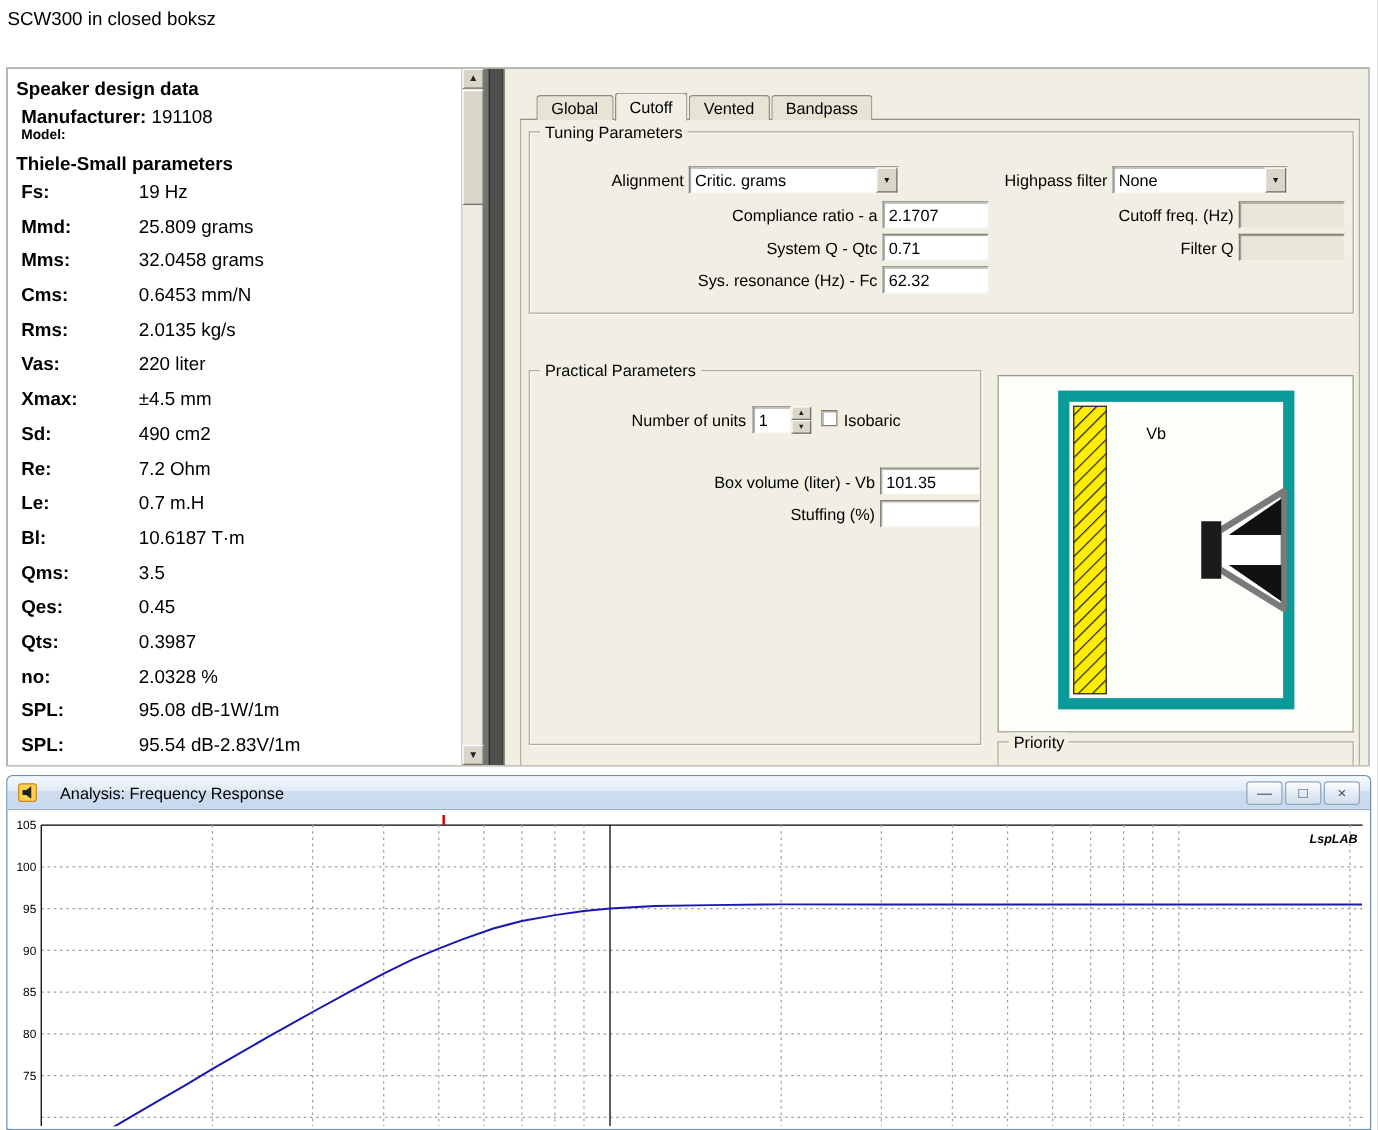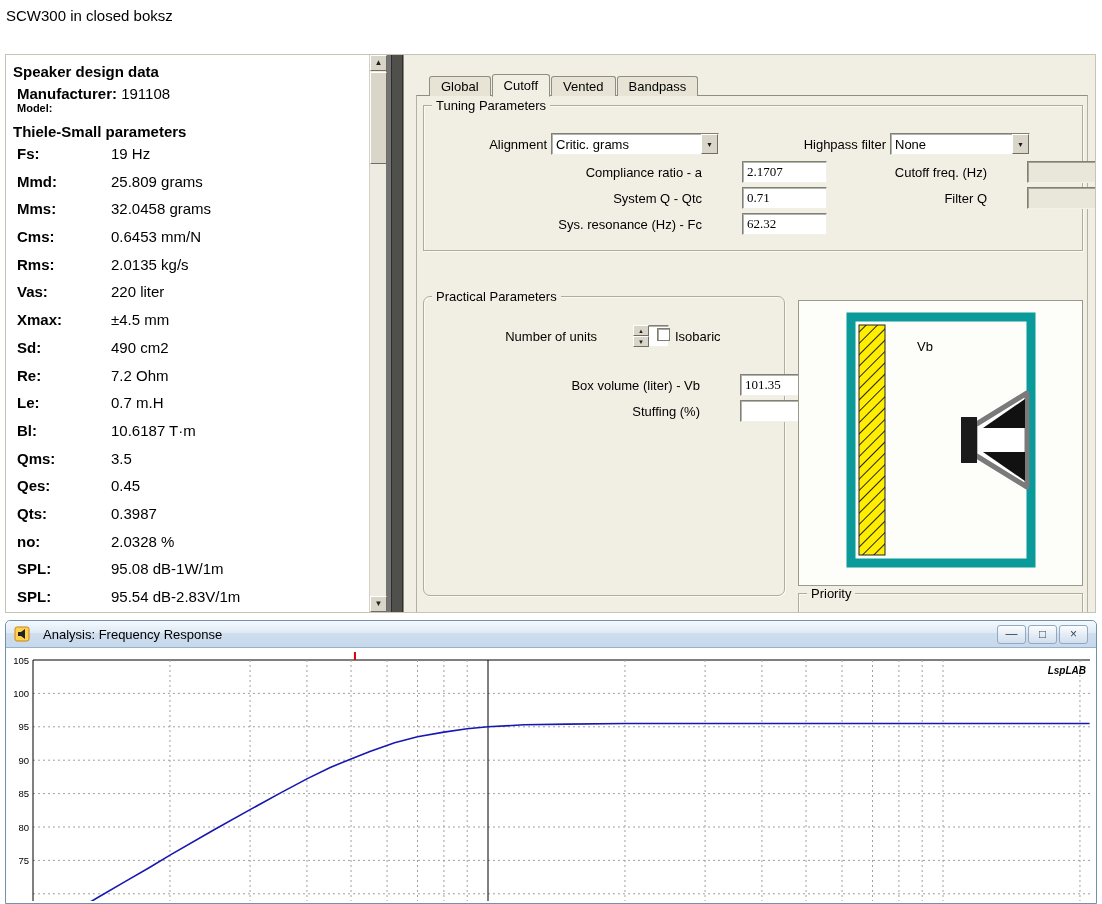--- a/index.html
+++ b/index.html
@@ -50,41 +50,41 @@
                 border-bottom:1px solid var(--panel); }
   .page-edge { position:absolute; left:12px; top:40px; width:672px; height:518px;
                border:1px solid #b3b1a2; border-top:1px solid #8f8e80; }
 
   .group { position:absolute; border:1px solid #aeac9c; box-shadow:inset 1px 1px 0 #fbfaf2, 1px 1px 0 #fbfaf2; }
   .glabel { position:absolute; top:-8px; left:8px; background:var(--panel); padding:0 4px; font-size:13px; white-space:nowrap; }
   .lbl { position:absolute; font-size:13px; text-align:right; white-space:nowrap; }
 
   .field { position:absolute; height:22px; background:#fff; font-size:13px; padding:0 4px;
            border:1px solid; border-color:#82816f #f2f1e8 #f2f1e8 #82816f;
-           box-shadow:inset 1px 1px 0 rgba(0,0,0,.30); font-family:Liberation Serif, serif;margin-left:36px; }
+           box-shadow:inset 1px 1px 0 rgba(0,0,0,.30); font-family:Liberation Sans, sans-serif; }
   .field.disabled { background:#e9e7da; }
   .combo { position:absolute; height:22px; background:#fff;
            border:1px solid; border-color:#82816f #f2f1e8 #f2f1e8 #82816f;
            box-shadow:inset 1px 1px 0 rgba(0,0,0,.30); display:flex; align-items:center; }
   .combo-val { flex:1; font-size:13px; padding:0 4px; white-space:nowrap; overflow:hidden; }
   .combo-btn { width:17px; align-self:stretch; background:#d9d6c9; color:#1a1a1a;
                border:1px solid; border-color:#ffffff #6f6e63 #6f6e63 #ffffff;
                font-size:7px; display:flex; align-items:center; justify-content:center; }
   .spin { position:absolute; width:16px; height:22px; display:flex; flex-direction:column; }
   .spin span { flex:1; background:#d9d6c9; border:1px solid; border-color:#ffffff #6f6e63 #6f6e63 #ffffff;
                font-size:6px; display:flex; align-items:center; justify-content:center; color:#222; }
   .cb { position:absolute; width:13px; height:13px; background:#fff;
         border:1px solid #7f7e70; box-shadow:inset 1px 1px 0 rgba(0,0,0,.35); }
   .diagram-panel { position:absolute; left:394px; top:245px; width:285px; height:286px;
                    background:#fdfdfa; border:1px solid #9a998c; }
 
   
   .awin { position:absolute; left:5px; top:620px; width:1092px; height:284px;
           border:1px solid #7291ad; border-radius:5px 5px 0 0; background:#fff; }
-  .atitle { height:27px; display:flex; align-items:center; gap:13px; padding:0 8px;
+  .atitle { height:27px; display:flex; align-items:center; gap:18px; padding:0 8px;
             background:linear-gradient(180deg,#f4f9fd,#dfeaf5 45%,#cfdeee 46%,#c6d8ec);
             border-bottom:1px solid #98b0c8; border-radius:5px 5px 0 0; font-size:13px; }
   .atext { flex:0 1 auto; white-space:nowrap; }
   .abtns { margin-left:auto; display:flex; gap:2px; }
   .winbtn { width:29px; height:19px; border:1px solid #93a9bf; border-radius:3px;
             background:linear-gradient(180deg,#fdfefe,#e6eef6 45%,#d2dfec);
             display:flex; align-items:center; justify-content:center;
             font-size:12px; color:#33485e; line-height:1; }
   .achart { position:absolute; left:2px; right:2px; top:27px; bottom:0; background:#fff; overflow:hidden; }
 </style>
@@ -209,21 +209,21 @@
       <span class="lbl" style="left:430px; top:59px; width:133px;">Cutoff freq. (Hz)</span>
       <input class="field disabled" style="left: 567px; top: 55px; width: 85px;" value="">
       <span class="lbl" style="left:80px;  top:85px; width:198px;">System Q - Qtc</span>
       <input class="field" style="left: 282px; top: 81px; width: 85px;" value="0.71">
       <span class="lbl" style="left:430px; top:85px; width:133px;">Filter Q</span>
       <input class="field disabled" style="left: 567px; top: 81px; width: 85px;" value="">
       <span class="lbl" style="left:80px;  top:111px; width:198px;">Sys. resonance (Hz) - Fc</span>
       <input class="field" style="left: 282px; top: 107px; width: 85px;" value="62.32">
     </div>
 
-    <div class="group" style="left:19px; top:241px; width:362px; height:300px;border-radius:7px;">
+    <div class="group" style="left:19px; top:241px; width:362px; height:300px;">
       <span class="glabel">Practical Parameters</span>
       <span class="lbl" style="left:23px; top:32px; width:150px;">Number of units</span>
       <input class="field" style="left: 178px; top: 28px; width: 31px;" value="1">
       <div class="spin" style="left:209px; top:28px;">
         <span>▲</span>
         <span>▼</span>
       </div>
       <span class="cb" style="left:233px; top:31px;"></span>
       <span class="lbl" style="left:251px; top:32px; width:60px; text-align:left;">Isobaric</span>
       <span class="lbl" style="left:78px; top:81px; width:198px;">Box volume (liter) - Vb</span>

